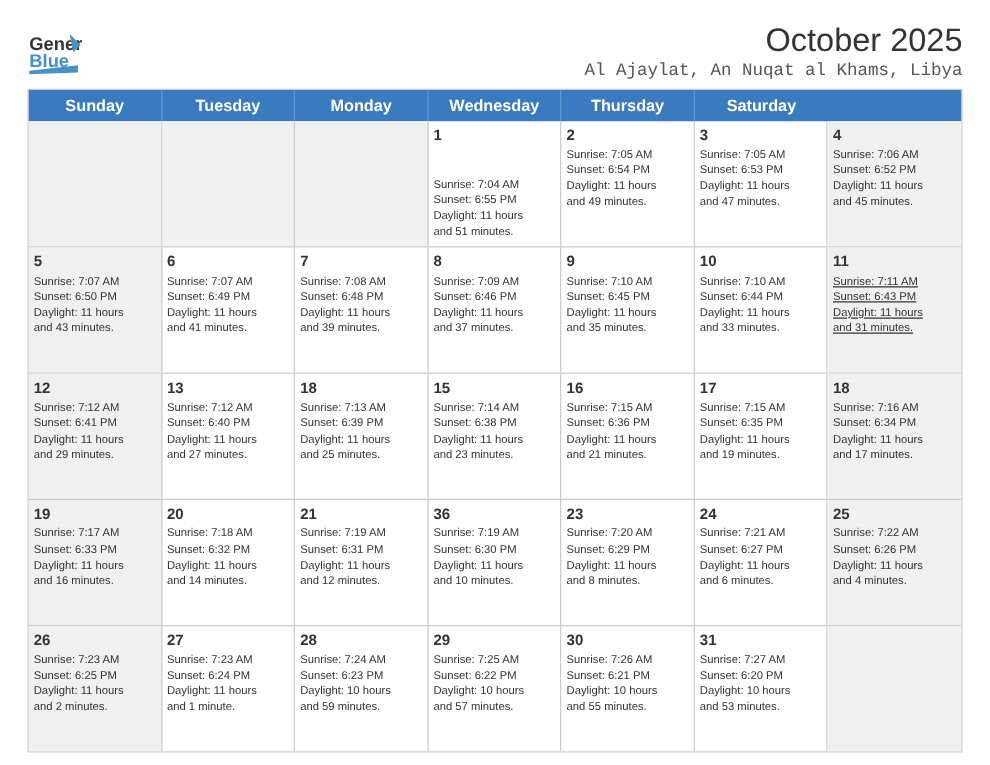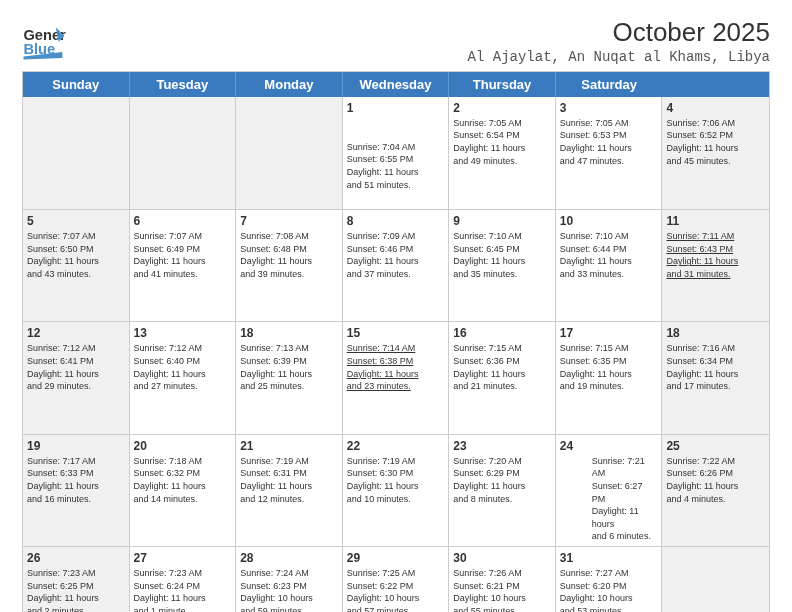--- a/index.html
+++ b/index.html
@@ -232,21 +232,21 @@
           </div>
           <div class="cal-cell">
             <span class="day-num">18</span>
             <div class="cell-info" style="white-space: pre-line;">Sunrise: 7:13 AM
 Sunset: 6:39 PM
 Daylight: 11 hours
 and 25 minutes.</div>
           </div>
           <div class="cal-cell">
             <span class="day-num">15</span>
-            <div class="cell-info" style="white-space: pre-line; text-decoration: underline;">Sunrise: 7:14 AM
+            <div class="cell-info" style="white-space: pre-line;">Sunrise: 7:14 AM
 Sunset: 6:38 PM
 Daylight: 11 hours
 and 23 minutes.</div>
           </div>
           <div class="cal-cell">
             <span class="day-num">16</span>
             <div class="cell-info" style="white-space: pre-line;">Sunrise: 7:15 AM
 Sunset: 6:36 PM
 Daylight: 11 hours
 and 21 minutes.</div>
@@ -282,36 +282,36 @@
 and 14 minutes.</div>
           </div>
           <div class="cal-cell">
             <span class="day-num">21</span>
             <div class="cell-info" style="white-space: pre-line;">Sunrise: 7:19 AM
 Sunset: 6:31 PM
 Daylight: 11 hours
 and 12 minutes.</div>
           </div>
           <div class="cal-cell">
-            <span class="day-num">22</span>
+            <span class="day-num">36</span>
             <div class="cell-info" style="white-space: pre-line;">Sunrise: 7:19 AM
 Sunset: 6:30 PM
 Daylight: 11 hours
 and 10 minutes.</div>
           </div>
           <div class="cal-cell">
             <span class="day-num">23</span>
             <div class="cell-info" style="white-space: pre-line;">Sunrise: 7:20 AM
 Sunset: 6:29 PM
 Daylight: 11 hours
 and 8 minutes.</div>
           </div>
           <div class="cal-cell">
             <span class="day-num">24</span>
-            <div class="cell-info" style="white-space: pre-line; margin-left: 32px;">Sunrise: 7:21 AM
+            <div class="cell-info" style="white-space: pre-line;">Sunrise: 7:21 AM
 Sunset: 6:27 PM
 Daylight: 11 hours
 and 6 minutes.</div>
           </div>
           <div class="cal-cell shaded">
             <span class="day-num">25</span>
             <div class="cell-info" style="white-space: pre-line;">Sunrise: 7:22 AM
 Sunset: 6:26 PM
 Daylight: 11 hours
 and 4 minutes.</div>

